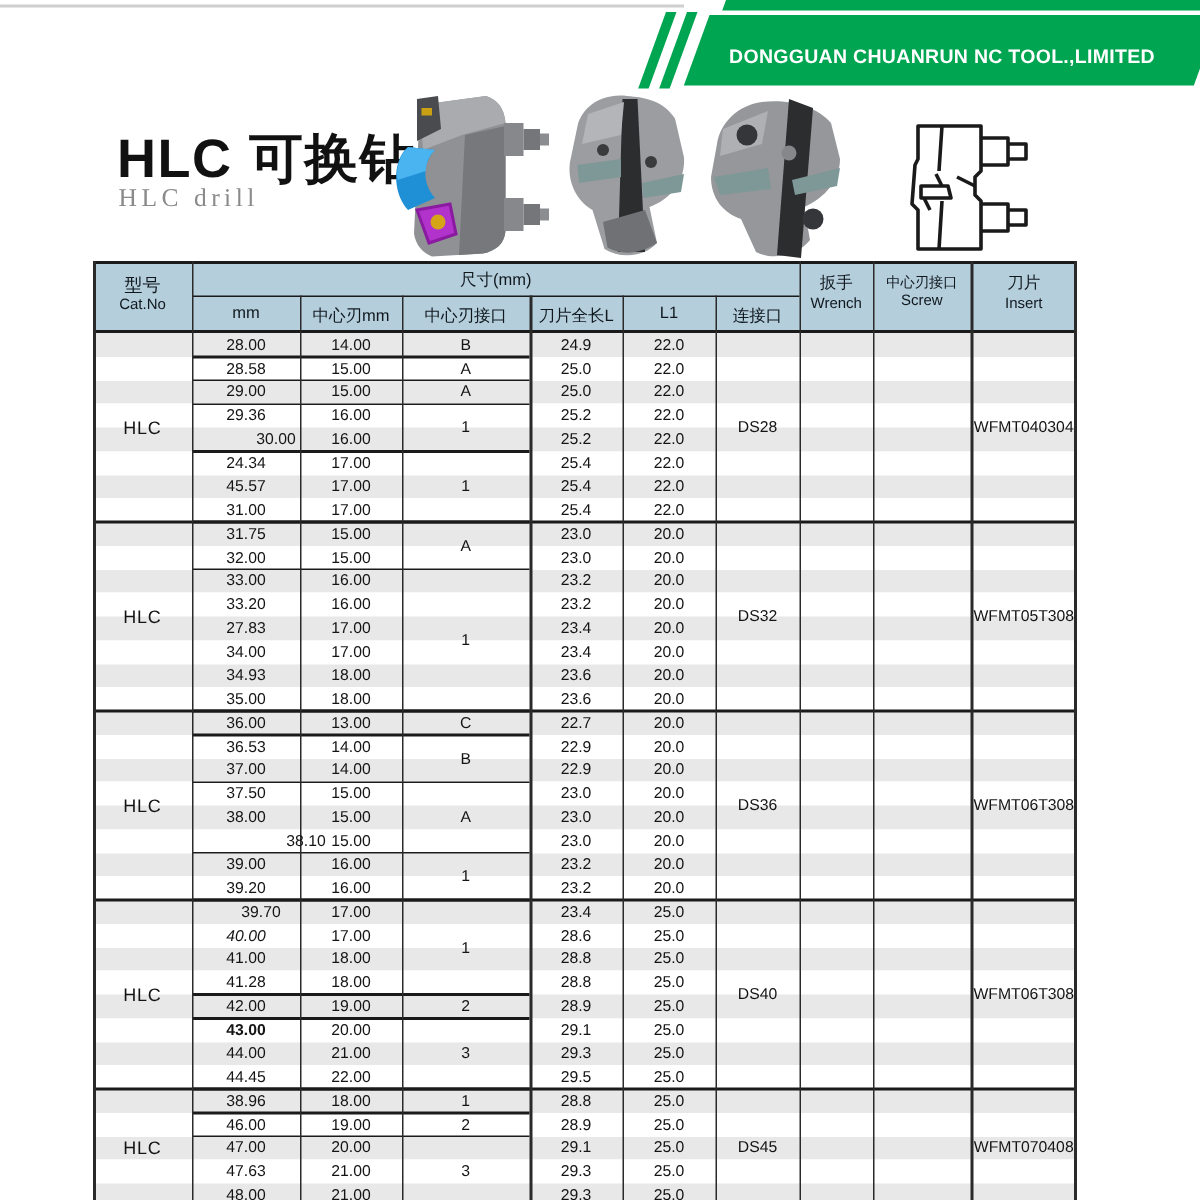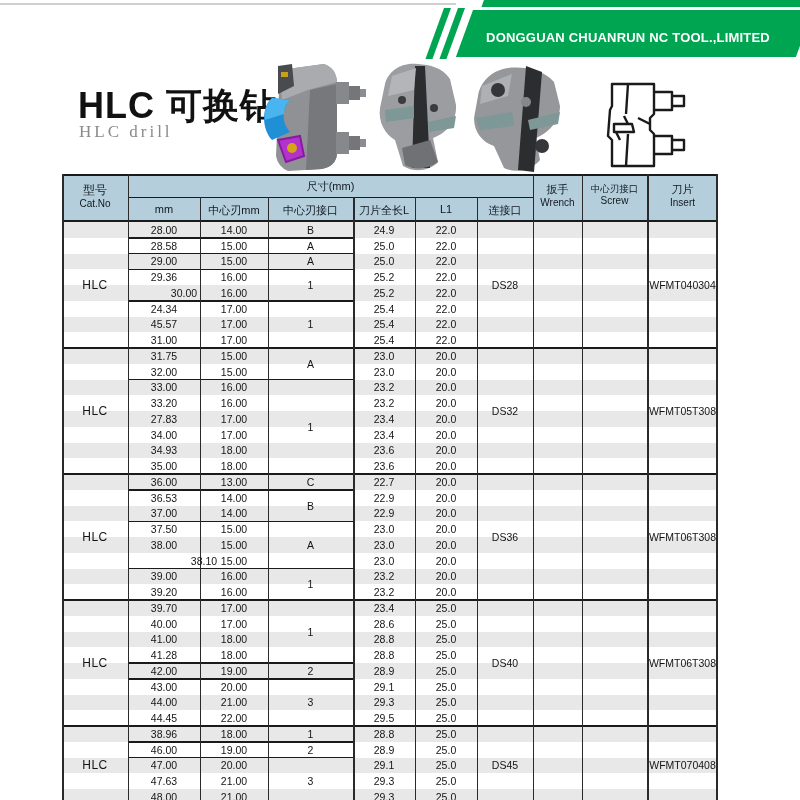--- a/index.html
+++ b/index.html
@@ -279,46 +279,46 @@
       <div class="mcell" style="left: 206px; width: 85px; top: 299.875px; height: 16px; line-height: 16px;">C</div>
       <div class="hline" style="left: 66px; width: 225px; top: 315px; height: 1.5px;"></div>
       <div class="mcell" style="left: 206px; width: 85px; top: 323.5px; height: 16px; line-height: 16px;">B</div>
       <div class="hline" style="left: 66px; width: 225px; top: 346.5px; height: 1.5px;"></div>
       <div class="mcell" style="left: 206px; width: 85px; top: 362.875px; height: 16px; line-height: 16px;">A</div>
       <div class="hline" style="left: 66px; width: 225px; top: 393.75px; height: 1.5px;"></div>
       <div class="mcell" style="left: 206px; width: 85px; top: 402.25px; height: 16px; line-height: 16px;">1</div>
       <div class="hline" style="left: 66px; width: 225px; top: 425.25px; height: 1.5px;"></div>
       <div class="hline" style="left: 0px; width: 656px; top: 425px; height: 2px;"></div>
       <div class="band" style="top: 426px; height: 15.75px;"></div>
-      <div class="cell" style="left: 66px; width: 72px; top: 426.875px; height: 14px; line-height: 14px;">39.70</div>
+      <div class="cell" style="left: 76px; width: 72px; top: 426.875px; height: 14px; line-height: 14px;">39.70</div>
       <div class="cell" style="left: 138px; width: 68px; top: 426.875px; height: 14px; line-height: 14px;">17.00</div>
       <div class="cell" style="left: 291px; width: 62px; top: 426.875px; height: 14px; line-height: 14px;">23.4</div>
       <div class="cell" style="left: 353px; width: 62px; top: 426.875px; height: 14px; line-height: 14px;">25.0</div>
       <div class="band white" style="top: 441.75px; height: 15.75px;"></div>
-      <div class="cell" style="left: 66px; width: 72px; top: 442.625px; height: 14px; line-height: 14px;">40.00</div>
+      <div class="cell" style="left: 66px; width: 72px; top: 442.625px; height: 14px; line-height: 14px; font-style: italic;">40.00</div>
       <div class="cell" style="left: 138px; width: 68px; top: 442.625px; height: 14px; line-height: 14px;">17.00</div>
       <div class="cell" style="left: 291px; width: 62px; top: 442.625px; height: 14px; line-height: 14px;">28.6</div>
       <div class="cell" style="left: 353px; width: 62px; top: 442.625px; height: 14px; line-height: 14px;">25.0</div>
       <div class="band" style="top: 457.5px; height: 15.75px;"></div>
       <div class="cell" style="left: 66px; width: 72px; top: 458.375px; height: 14px; line-height: 14px;">41.00</div>
       <div class="cell" style="left: 138px; width: 68px; top: 458.375px; height: 14px; line-height: 14px;">18.00</div>
       <div class="cell" style="left: 291px; width: 62px; top: 458.375px; height: 14px; line-height: 14px;">28.8</div>
       <div class="cell" style="left: 353px; width: 62px; top: 458.375px; height: 14px; line-height: 14px;">25.0</div>
       <div class="band white" style="top: 473.25px; height: 15.75px;"></div>
       <div class="cell" style="left: 66px; width: 72px; top: 474.125px; height: 14px; line-height: 14px;">41.28</div>
       <div class="cell" style="left: 138px; width: 68px; top: 474.125px; height: 14px; line-height: 14px;">18.00</div>
       <div class="cell" style="left: 291px; width: 62px; top: 474.125px; height: 14px; line-height: 14px;">28.8</div>
       <div class="cell" style="left: 353px; width: 62px; top: 474.125px; height: 14px; line-height: 14px;">25.0</div>
       <div class="band" style="top: 489px; height: 15.75px;"></div>
       <div class="cell" style="left: 66px; width: 72px; top: 489.875px; height: 14px; line-height: 14px;">42.00</div>
       <div class="cell" style="left: 138px; width: 68px; top: 489.875px; height: 14px; line-height: 14px;">19.00</div>
       <div class="cell" style="left: 291px; width: 62px; top: 489.875px; height: 14px; line-height: 14px;">28.9</div>
       <div class="cell" style="left: 353px; width: 62px; top: 489.875px; height: 14px; line-height: 14px;">25.0</div>
       <div class="band white" style="top: 504.75px; height: 15.75px;"></div>
-      <div class="cell" style="left: 66px; width: 72px; top: 505.625px; height: 14px; line-height: 14px;">43.00</div>
+      <div class="cell" style="left: 66px; width: 72px; top: 505.625px; height: 14px; line-height: 14px; font-weight: bold;">43.00</div>
       <div class="cell" style="left: 138px; width: 68px; top: 505.625px; height: 14px; line-height: 14px;">20.00</div>
       <div class="cell" style="left: 291px; width: 62px; top: 505.625px; height: 14px; line-height: 14px;">29.1</div>
       <div class="cell" style="left: 353px; width: 62px; top: 505.625px; height: 14px; line-height: 14px;">25.0</div>
       <div class="band" style="top: 520.5px; height: 15.75px;"></div>
       <div class="cell" style="left: 66px; width: 72px; top: 521.375px; height: 14px; line-height: 14px;">44.00</div>
       <div class="cell" style="left: 138px; width: 68px; top: 521.375px; height: 14px; line-height: 14px;">21.00</div>
       <div class="cell" style="left: 291px; width: 62px; top: 521.375px; height: 14px; line-height: 14px;">29.3</div>
       <div class="cell" style="left: 353px; width: 62px; top: 521.375px; height: 14px; line-height: 14px;">25.0</div>
       <div class="band white" style="top: 536.25px; height: 15.75px;"></div>
       <div class="cell" style="left: 66px; width: 72px; top: 537.125px; height: 14px; line-height: 14px;">44.45</div>

